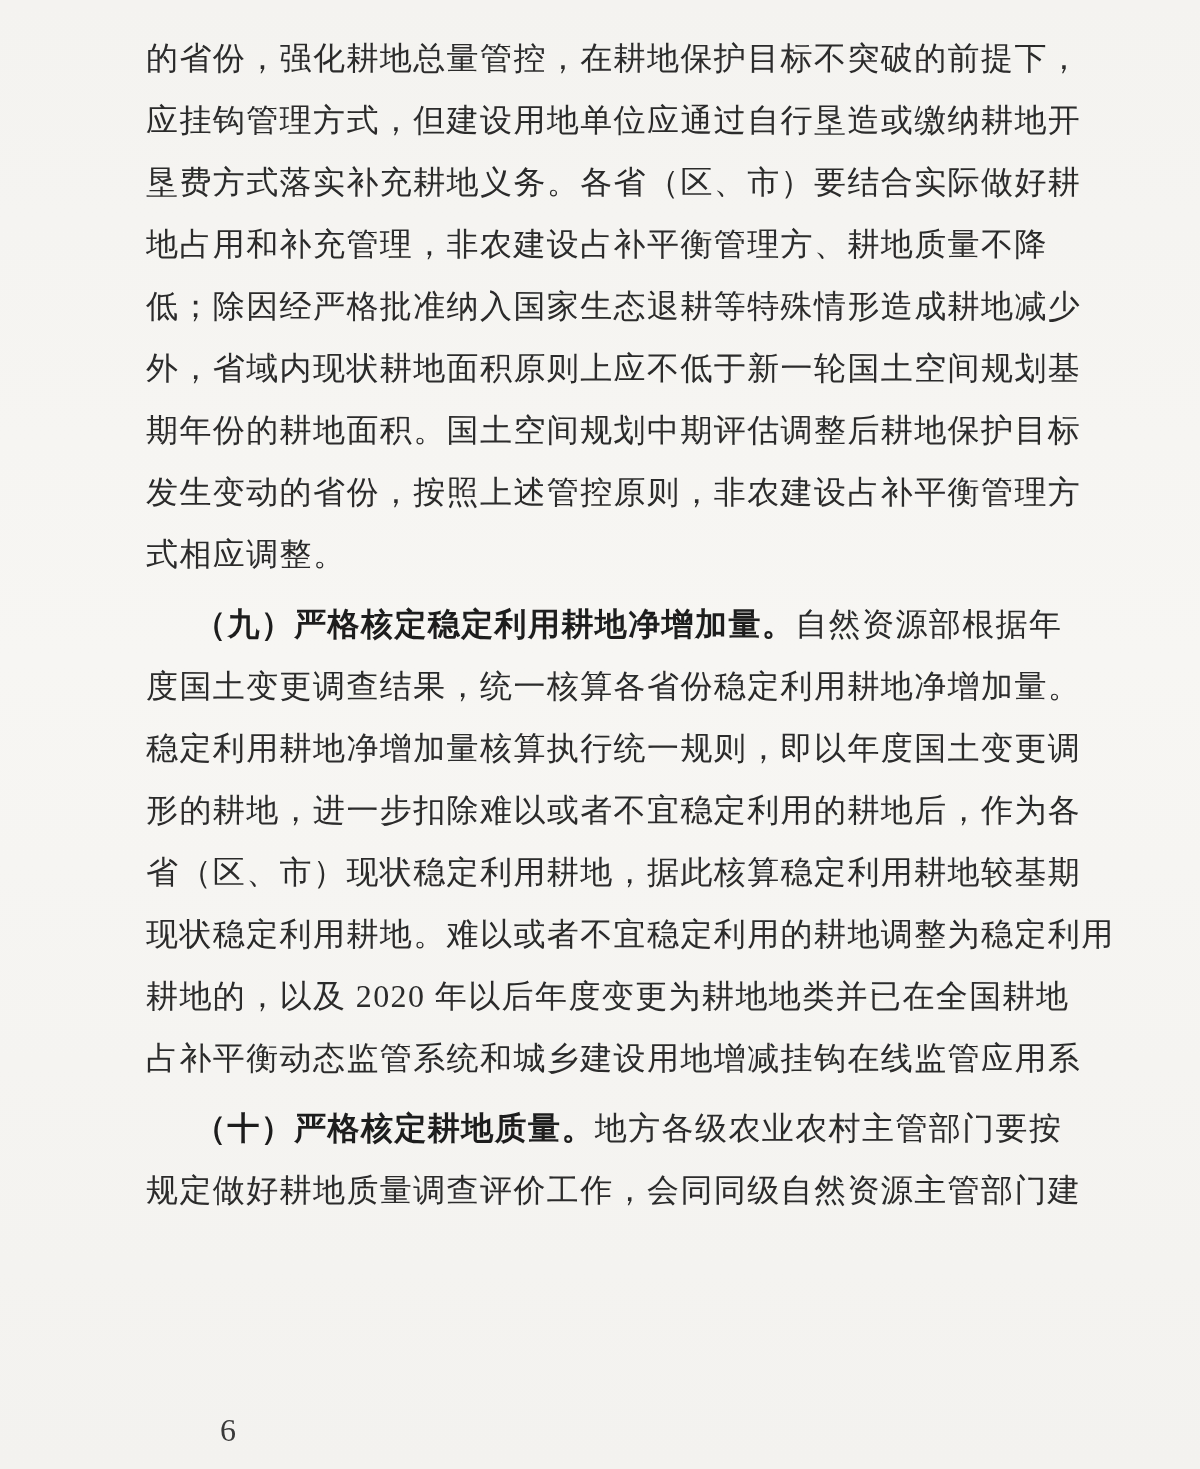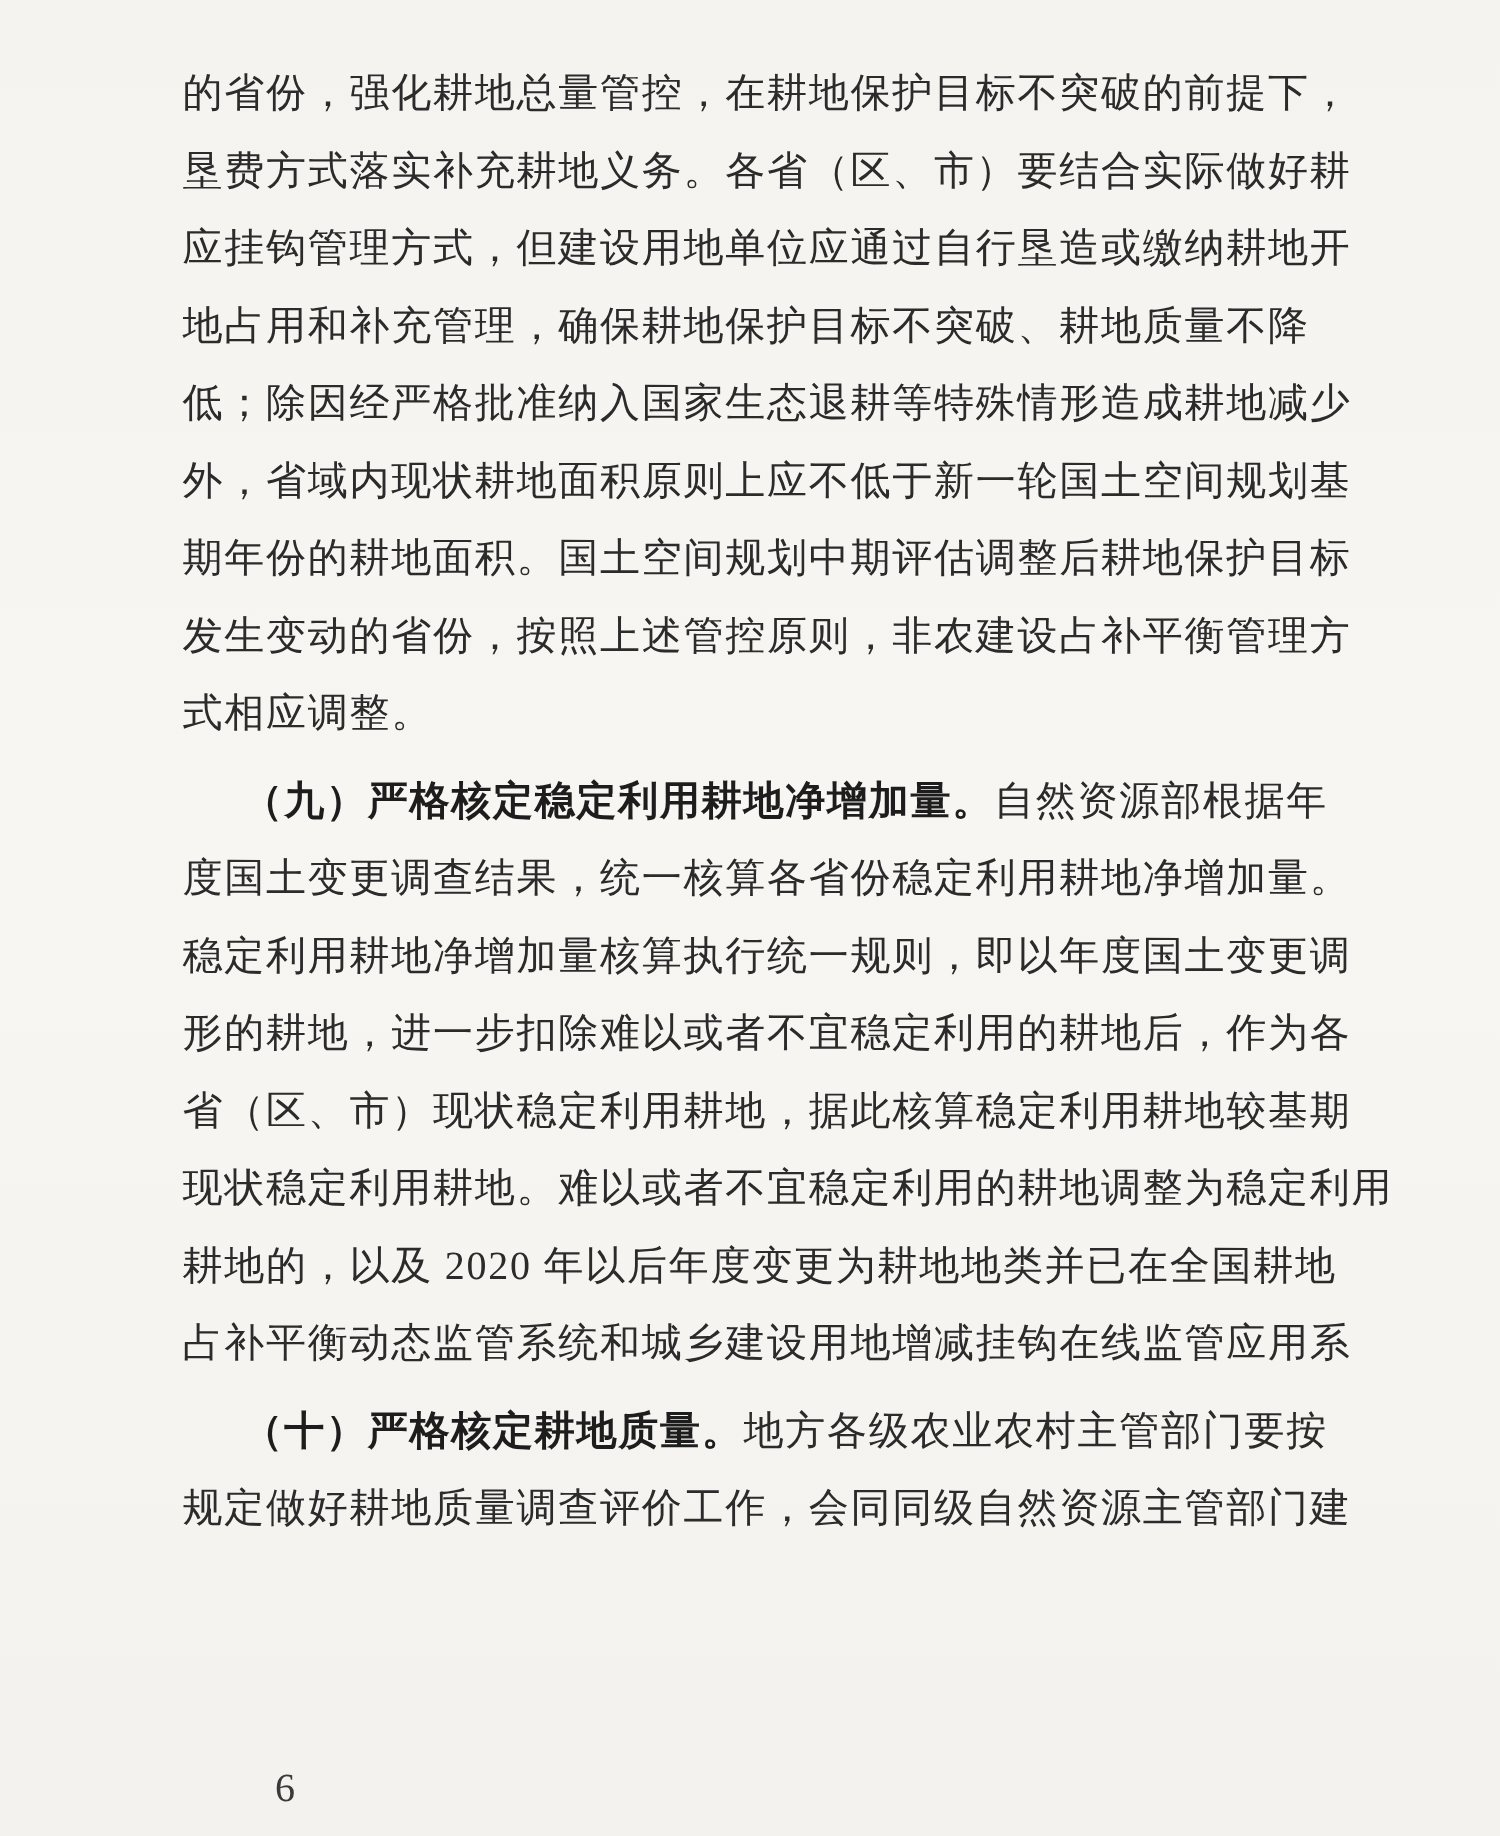--- a/index.html
+++ b/index.html
@@ -16,21 +16,21 @@
     position: relative;
     width: 1200px;
     height: 1469px;
     overflow: hidden;
     background: linear-gradient(180deg, #f4f3f0 0%, #f7f6f3 45%, #f3f2ef 100%);
     color: #2b2b2b;
   }
   .text-block {
     position: absolute;
     left: 146px;
-    top: 44px;
+    top: 28px;
     width: 940px;
   }
   .para { margin: 0; }
   .para + .para { margin-top: 8px; }
   .line {
     height: 62px;
     display: flex;
     align-items: center;
     font-size: 32px;
     letter-spacing: 1.4px;
@@ -54,23 +54,23 @@
   }
 </style>
 </head>
 <body>
 
 <div class="page">
   <div class="text-block">
 
     <div class="para">
       <div class="line">的省份，强化耕地总量管控，在耕地保护目标不突破的前提下，</div>
+      <div class="line">应挂钩管理方式，但建设用地单位应通过自行垦造或缴纳耕地开</div>
       <div class="line">垦费方式落实补充耕地义务。各省（区、市）要结合实际做好耕</div>
-      <div class="line">应挂钩管理方式，但建设用地单位应通过自行垦造或缴纳耕地开</div>
-      <div class="line">地占用和补充管理，确保耕地保护目标不突破、耕地质量不降</div>
+      <div class="line">地占用和补充管理，非农建设占补平衡管理方、耕地质量不降</div>
       <div class="line">低；除因经严格批准纳入国家生态退耕等特殊情形造成耕地减少</div>
       <div class="line">外，省域内现状耕地面积原则上应不低于新一轮国土空间规划基</div>
       <div class="line">期年份的耕地面积。国土空间规划中期评估调整后耕地保护目标</div>
       <div class="line">发生变动的省份，按照上述管控原则，非农建设占补平衡管理方</div>
       <div class="line">式相应调整。</div>
     </div>
 
     <div class="para">
       <div class="line first-line">
         <span class="heading-part">（九）严格核定稳定利用耕地净增加量。</span>

